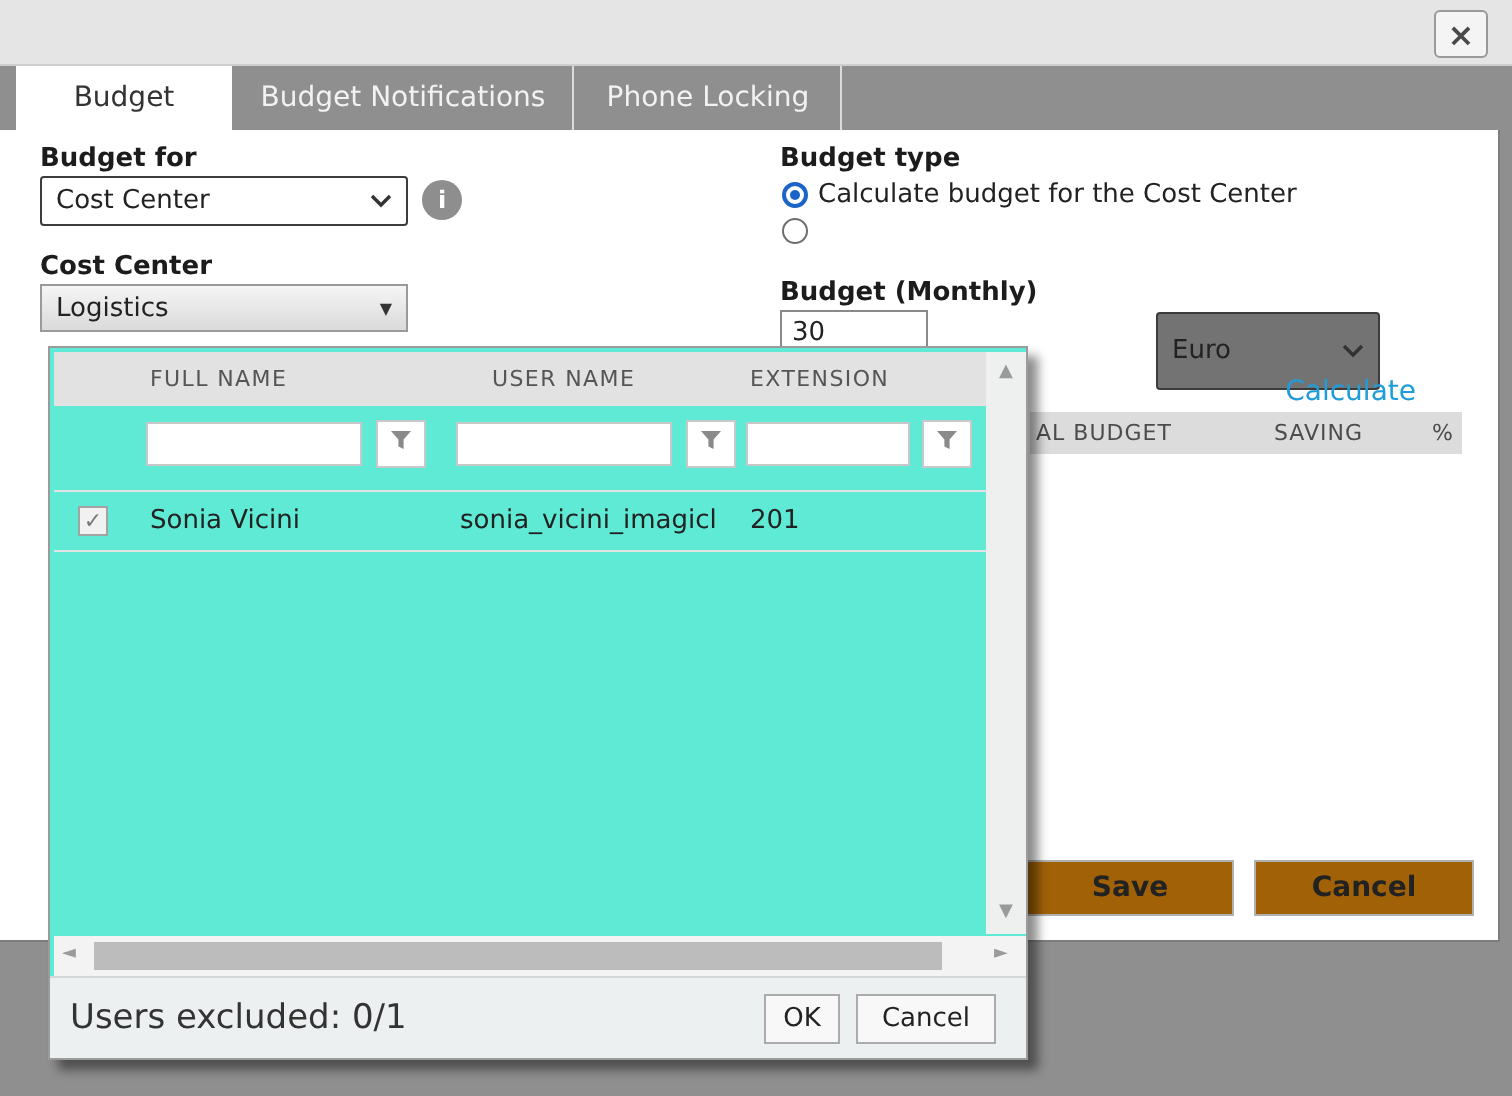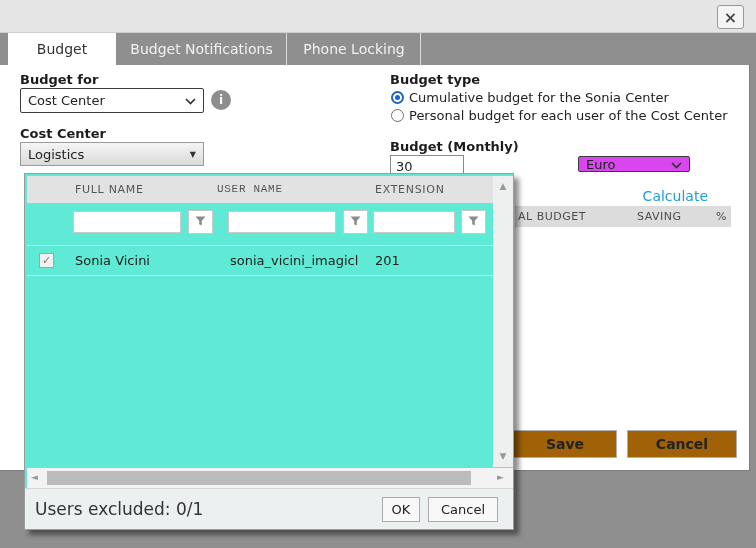--- a/index.html
+++ b/index.html
@@ -40,37 +40,37 @@
   #radio-row-1{left:391px;top:89px;}
   #radio-row-2{left:391px;top:107px;}
   .radio{width:13px;height:13px;border-radius:50%;box-sizing:border-box;display:flex;align-items:center;justify-content:center;}
   .radio.sel{border:2px solid #1b64c8;}
   .radio.sel::after{content:"";width:5px;height:5px;border-radius:50%;background:#1b64c8;}
   .radio.unsel{border:1px solid #6e6e6e;}
   .radio-lbl{font-size:13px;color:#222;}
   #budget-monthly-label{left:390px;top:139px;}
   #budget-monthly-input{left:390px;top:155px;width:74px;height:22px;border:1px solid #8a8a8a;box-sizing:border-box;
                         font-family:inherit;font-size:13px;padding:0 5px;color:#222;}
-  #currency-select{left:578px;top:156px;width:112px;height:16px;background:#d946ef;border:1px solid #3c3c3c;
+  #currency-select{left:578px;top:156px;width:112px;height:39px;background:#737373;border:1px solid #3c3c3c;
                    border-radius:2px;box-sizing:border-box;justify-content:space-between;padding:0 7px;}
   #calculate-link{left:580px;top:188px;width:128px;text-align:right;color:#1f9ddb;font-size:14px;cursor:pointer;}
   #results-header{left:515px;top:206px;width:216px;height:21px;background:#dcdcdc;color:#4c4c4c;font-size:11px;}
   #results-header span{position:absolute;line-height:21px;letter-spacing:.5px;}
   #rh1{left:3px;} #rh2{left:122px;} #rh3{left:201px;}
   .big-btn{top:430px;height:28px;background:#a16207;border:1px solid #b0b0b0;box-sizing:border-box;
            font-weight:bold;font-size:14px;color:#222;}
   #save-btn{left:513px;width:104px;}
   #cancel-btn{left:627px;width:110px;}
 
   
   #popup{left:24px;top:173px;width:490px;height:357px;background:#5eead4;border:1px solid #9b9b9b;
          box-sizing:border-box;box-shadow:5px 5px 5px rgba(0,0,0,0.45);z-index:5;}
   #pgrid-header{left:2px;top:2px;width:466px;height:27px;background:#e2e2e2;}
   .pcol{position:absolute;line-height:27px;font-size:11px;color:#555;letter-spacing:.7px;}
-  #pcol1{left:48px;} #pcol2{left:190px;font-family:Liberation Mono, monospace;} #pcol3{left:348px;}
+  #pcol1{left:48px;} #pcol2{left:219px;} #pcol3{left:348px;}
   .f-input{position:absolute;top:37px;height:22px;border:1px solid #c8c8c8;box-sizing:border-box;
            font-family:inherit;font-size:12px;padding:0 4px;}
   #f1-input{left:48px;width:108px;} #f2-input{left:203px;width:108px;} #f3-input{left:348px;width:82px;}
   .f-btn{position:absolute;top:36px;width:25px;height:24px;background:#fff;border:1px solid #c8c8c8;box-sizing:border-box;}
   #f1-btn{left:163px;} #f2-btn{left:318px;} #f3-btn{left:436px;}
   #prow{left:2px;top:71px;width:466px;height:31px;border-top:1px solid #e3e3e3;border-bottom:1px solid #e3e3e3;box-sizing:border-box;}
   #row-checkbox{position:absolute;left:12px;top:7px;width:15px;height:15px;background:#f1f1f1;border:1px solid #a3a3a3;
                 box-sizing:border-box;color:#787878;font-size:11px;line-height:12px;}
   .pcell{position:absolute;line-height:29px;font-size:13px;color:#222;white-space:nowrap;}
   #cell-name{left:48px;} #cell-user{left:203px;} #cell-ext{left:348px;}
@@ -126,25 +126,24 @@
 
   <div id="cost-center-label" class="abs lbl">Cost Center</div>
   <div id="cost-center-combo" class="abs flexc">
     <span>Logistics</span>
     <span class="tri">▼</span>
   </div>
 
   <div id="budget-type-label" class="abs lbl">Budget type</div>
   <div id="radio-row-1" class="abs flexc radio-row">
     <span class="radio sel"></span>
-    <span class="radio-lbl">Cumulative budget for the Sonia Center</span>
+    <span class="radio-lbl">Calculate budget for the Cost Center</span>
   </div>
   <div id="radio-row-2" class="abs flexc radio-row">
     <span class="radio unsel"></span>
-    <span class="radio-lbl">Personal budget for each user of the Cost Center</span>
   </div>
 
   <div id="budget-monthly-label" class="abs lbl">Budget (Monthly)</div>
   <input id="budget-monthly-input" class="abs" value="30" style="">
   <div id="currency-select" class="abs flexc">
     <span>Euro</span>
     <span>
       <svg width="11" height="7">
           <path d="M1 1 L5.5 5.5 L10 1" stroke="#333" stroke-width="1.7" fill="none"></path>
         </svg>

